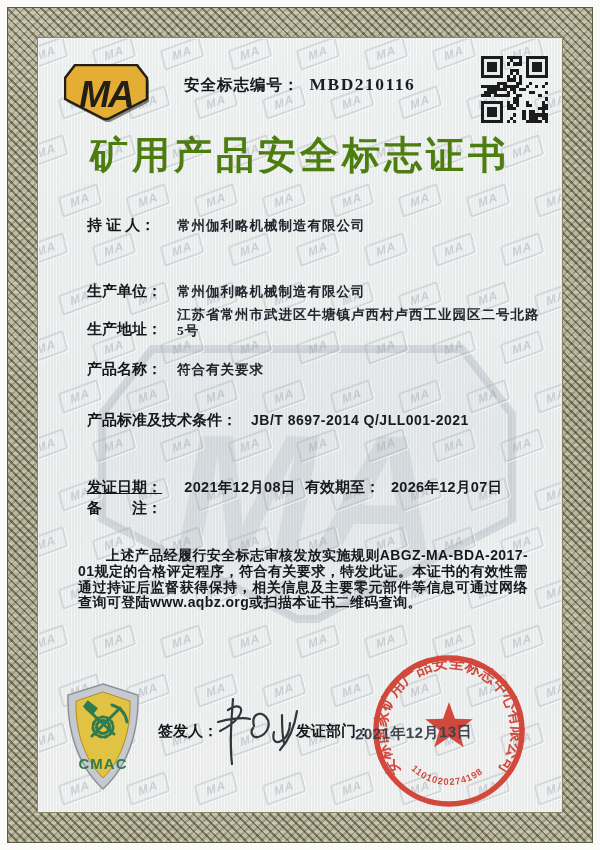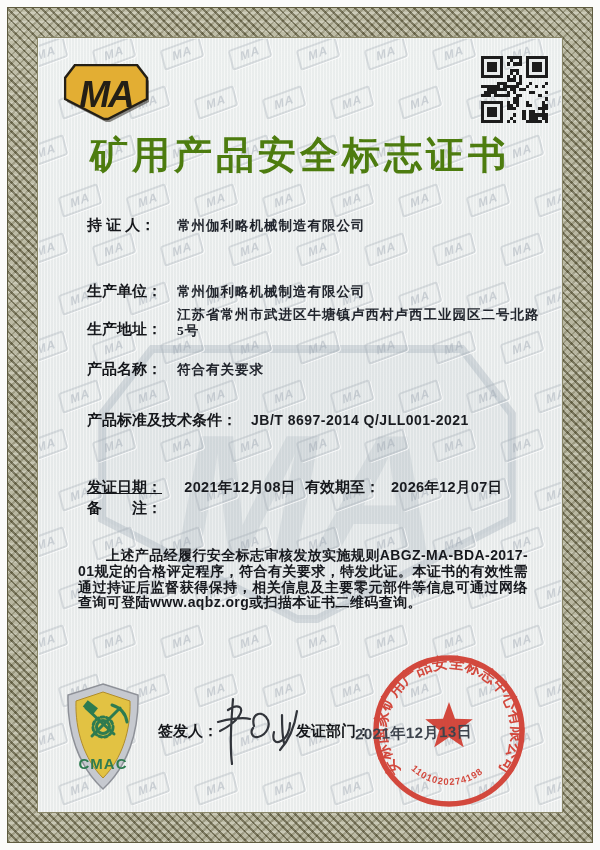--- a/index.html
+++ b/index.html
@@ -222,20 +222,24 @@
     </div>
 
   <div class="content">
 
     <svg class="ma-logo" width="86" height="60" viewBox="0 0 86 60">
       <polygon points="13,4 75,4 85,17 85,38 46,58 42,58 3,38 3,17" fill="#1f1b14" opacity="0.5"></polygon>
       <polygon points="11,1 73,1 83,14 83,35 44,55 40,55 1,35 1,14" stroke-width="2.5" stroke-linejoin="round" stroke="#241f16" fill="#e3ae33"></polygon>
       <text x="42" y="43" text-anchor="middle" font-size="37" font-weight="900" font-style="italic" letter-spacing="-2" fill="#241f16">MA</text>
     </svg>
 
+    <div class="hdr">
+      <span class="lab">安全标志编号：</span>
+      <span class="val">MBD210116</span>
+    </div>
 
     <svg class="qr" id="qr" width="67" height="67" viewBox="0 0 21 21" shape-rendering="crispEdges">
         <rect x="8" y="0" width="1" height="1" fill="#1c1c1c"></rect>
         <rect x="9" y="0" width="1" height="1" fill="#1c1c1c"></rect>
         <rect x="10" y="0" width="1" height="1" fill="#1c1c1c"></rect>
         <rect x="11" y="0" width="1" height="1" fill="#1c1c1c"></rect>
         <rect x="12" y="0" width="1" height="1" fill="#1c1c1c"></rect>
         <rect x="9" y="1" width="1" height="1" fill="#1c1c1c"></rect>
         <rect x="12" y="1" width="1" height="1" fill="#1c1c1c"></rect>
         <rect x="8" y="2" width="1" height="1" fill="#1c1c1c"></rect>

